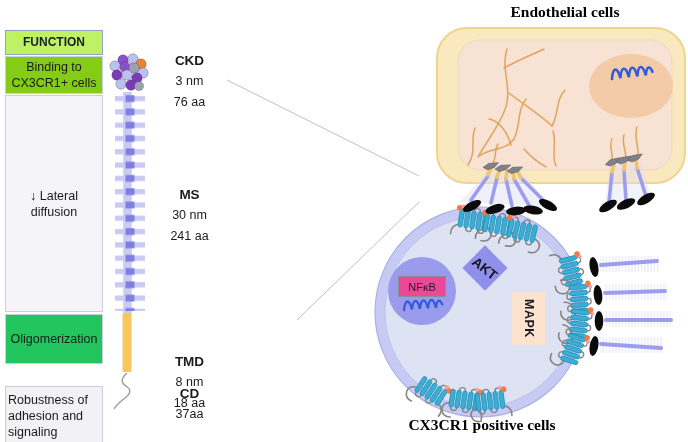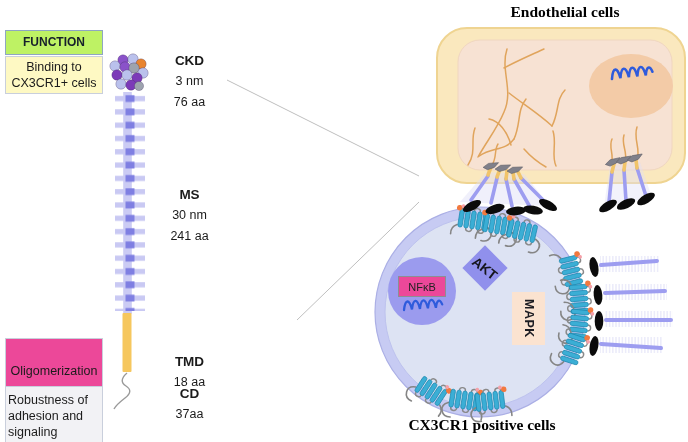--- a/index.html
+++ b/index.html
@@ -5,23 +5,23 @@
   html,body{margin:0;padding:0;background:#fff;}
   .canvas{position:relative;width:688px;height:442px;background:#fff;overflow:hidden;
           font-family:"Liberation Sans",sans-serif;color:#1b1b1b;}
   .art{position:absolute;left:0;top:0;}
   .txt{position:absolute;z-index:2;}
   
   .tcell{position:absolute;left:5px;width:98px;box-sizing:border-box;z-index:2;
          display:flex;align-items:center;justify-content:center;text-align:center;
          font-size:12.5px;line-height:1.28;border:1px solid #c9cfdc;}
   .thead{top:30px;height:25px;background:#bef264;border:1px solid #8fa6c2;font-weight:bold;font-size:12px;color:#17202b;}
-  .trow1{top:56px;height:38px;background:#fef9c3;}
+  .trow1{top:56px;height:38px;background:#84cc16;}
   .trow2{top:95px;height:217px;background:#f5f5f7;}
-  .trow3{top:314px;height:66px;background:#ec4899;margin-top:24px;}
+  .trow3{top:314px;height:50px;background:#22c55e;}
   .trow4{top:386px;height:60px;background:#f2f2f5;justify-content:flex-start;text-align:left;padding-left:2px;}
   
   .dom{position:absolute;left:157px;width:65px;text-align:center;z-index:2;
        font-size:12.5px;line-height:21px;}
   .dom .nm{font-weight:bold;font-size:13.5px;}
   
   .celltitle{position:absolute;z-index:2;font-family:"Liberation Serif",serif;
              font-weight:bold;font-size:15.5px;text-align:center;color:#000;}
   .endo-title{left:425px;top:3px;width:280px;}
   .cx3-title{left:396px;top:416px;width:172px;}
@@ -195,35 +195,37 @@
       </g>
 
       <use href="#receptor" transform="translate(431,391) rotate(33) scale(-1,1)"></use>
       <use href="#receptor" transform="translate(464,400) rotate(9) scale(-1,1)"></use>
       <use href="#receptor" transform="translate(490,401) rotate(-7) scale(-1,1)"></use>
     </g>
   </svg>
 
   <div class="tcell thead">FUNCTION</div>
   <div class="tcell trow1">Binding to CX3CR1+ cells</div>
+  <div class="tcell trow2">↓ Lateral diffusion</div>
   <div class="tcell trow3">Oligomerization</div>
   <div class="tcell trow4">Robustness of adhesion and signaling</div>
 
   <div class="dom" style="top:50px;">
     <div class="nm">CKD</div>
     <div>3 nm</div>
     <div>76 aa</div>
   </div>
   <div class="dom" style="top:184px;">
     <div class="nm">MS</div>
     <div>30 nm</div>
     <div>241 aa</div>
   </div>
   <div class="dom" style="top:312px;margin-top:39px;">
     <div class="nm">TMD</div>
+    <div>8 nm</div>
     <div>18 aa</div>
   </div>
   <div class="dom" style="top:383px;">
     <div class="nm">CD</div>
     <div>37aa</div>
   </div>
 
   <div class="celltitle endo-title">Endothelial cells</div>
   <div class="celltitle cx3-title">CX3CR1 positive cells</div>
 

